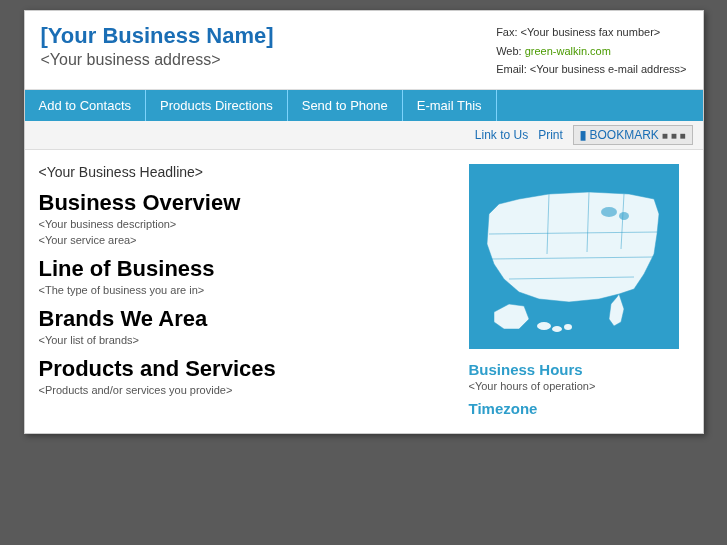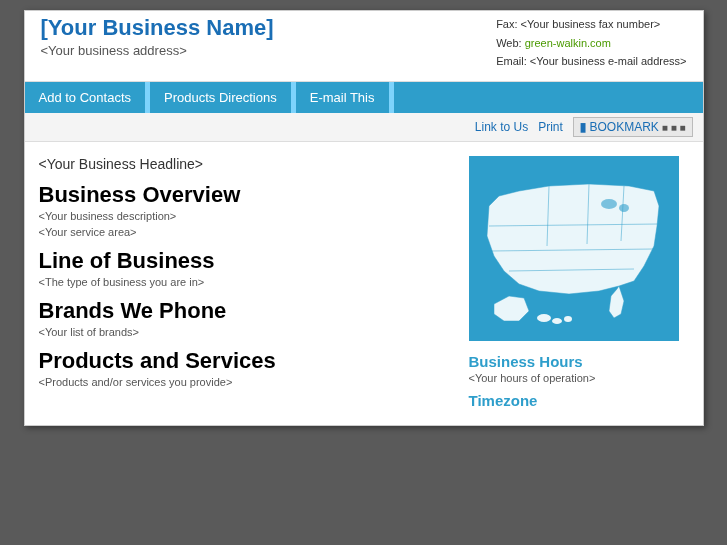--- a/index.html
+++ b/index.html
@@ -15,34 +15,34 @@
       padding: 10px;
     }
     .page-wrapper {
       background: #fff;
       width: 680px;
       border: 1px solid #ccc;
       box-shadow: 2px 2px 6px rgba(0,0,0,0.4);
     }
     
     .header {
-      padding: 4px 16px 10px 16px;
+      padding: 12px 16px 10px 16px;
       background: #fff;
       display: flex;
       justify-content: space-between;
       align-items: flex-start;
       border-bottom: 1px solid #ddd;
     }
     .header-left .business-name {
       font-size: 22px;
       font-weight: bold;
       color: #1a6eb5;
     }
     .header-left .business-address {
-      font-size: 13px;
+      font-size: 16px;
       color: #555;
       margin-top: 2px;
     }
     .header-right {
       font-size: 11px;
       color: #333;
       text-align: left;
       line-height: 1.7;
     }
     .header-right .web-link {
@@ -52,21 +52,21 @@
     .navbar {
       background-color: #2e9ecb;
       display: flex;
       align-items: stretch;
     }
     .navbar-item {
       color: #fff;
       font-size: 13px;
       padding: 8px 14px;
       cursor: pointer;
-      border-right: 5px solid #7dd3fc;
+      border-right: 1px solid #7dd3fc;
       white-space: nowrap;
       user-select: none;
     }
     
     .utility-bar {
       background: #f4f4f4;
       border-bottom: 1px solid #ddd;
       display: flex;
       justify-content: flex-end;
       align-items: center;
@@ -169,20 +169,21 @@
         <span>Web:</span>
         <span class="web-link" style="cursor:pointer;">green-walkin.com</span>
       </div>
       <div>Email: &lt;Your business e-mail address&gt;</div>
     </div>
   </div>
 
   <div class="navbar">
     <div class="navbar-item">Add to Contacts</div>
     <div class="navbar-item">Products Directions</div>
+    <div class="navbar-item">Send to Phone</div>
     <div class="navbar-item">E-mail This</div>
   </div>
 
   <div class="utility-bar">
     <a>Link to Us</a>
     <a>Print</a>
     <div class="bookmark-btn">
       <span class="bookmark-icon-orange">▮</span>
       <span>BOOKMARK</span>
       <span style="font-size:10px;color:#555;">■ ■ ■</span>
@@ -195,21 +196,21 @@
       <div class="business-headline">&lt;Your Business Headline&gt;</div>
 
       <div class="section-title">Business Overview</div>
       <div class="section-desc">&lt;Your business description&gt;</div>
 
       <div class="section-desc">&lt;Your service area&gt;</div>
 
       <div class="section-title">Line of Business</div>
       <div class="section-desc">&lt;The type of business you are in&gt;</div>
 
-      <div class="section-title">Brands We Phone</div>
+      <div class="section-title">Brands We Area</div>
       <div class="section-desc">&lt;Your list of brands&gt;</div>
 
       <div class="section-title">Products and Services</div>
       <div class="section-desc">&lt;Products and/or services you provide&gt;</div>
     </div>
 
     <div class="right-col">
 
       <div class="map-container">
         <svg class="map-svg" viewBox="0 0 210 185" xmlns="http://www.w3.org/2000/svg">

